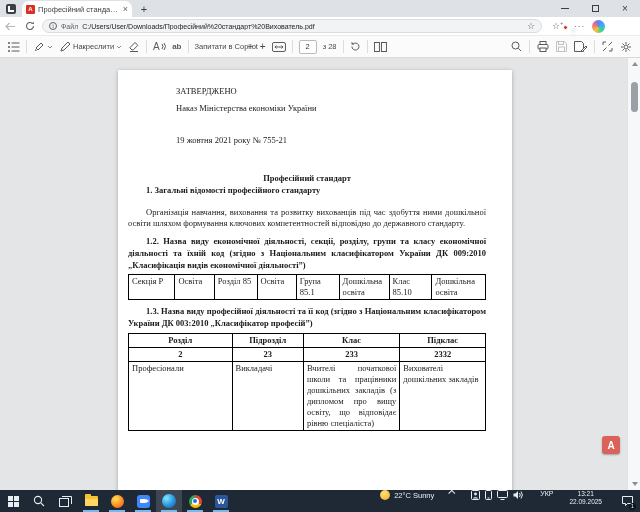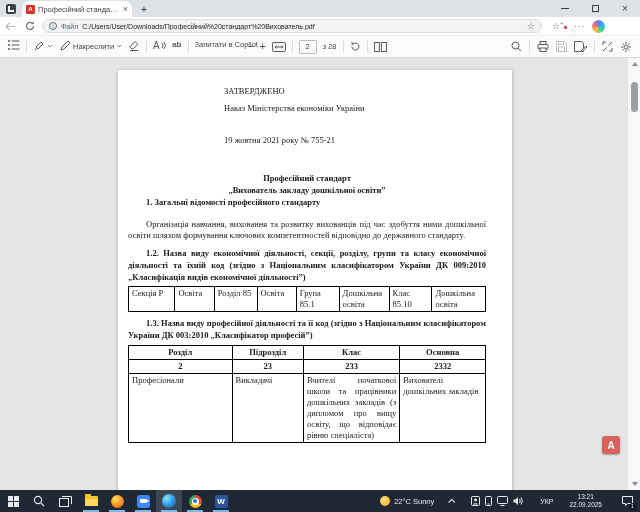--- a/index.html
+++ b/index.html
@@ -34,35 +34,35 @@
   .collections sup { font-size:5px; position:absolute; top:-1px; right:-3px; }
   .avatar { position:relative; width:13px; height:13px; border-radius:50%; background:#aeb3ba; overflow:hidden; }
   .avatar::before { content:""; position:absolute; left:4px; top:2px; width:5px; height:5px; border-radius:50%; background:#f1f3f4; }
   .avatar::after { content:""; position:absolute; left:2px; top:8px; width:9px; height:6px; border-radius:50%; background:#f1f3f4; }
   .avatar-dot { position:absolute; right:-1px; top:-1px; width:5px; height:5px; border-radius:50%; background:#d93025; border:1px solid #fff; z-index:2; }
   .more-dots { font-size:8px; color:#5f6368; letter-spacing:1px; }
   .copilot { width:13px; height:13px; border-radius:50%; background:conic-gradient(#6a7bf7,#32b3f5,#39d389,#f5c33b,#f2707b,#6a7bf7); }
 
   
   .pdfbar { position:absolute; left:0; top:35px; width:640px; height:23px; background:#fbfbfb; border-top:1px solid #ececec; border-bottom:1px solid #d9d9d9; display:flex; align-items:center; font-size:7.5px; color:#474747; }
-  .pb-group { display:flex; align-items:flex-start; gap:6px; }
+  .pb-group { display:flex; align-items:center; gap:6px; }
   .pb-left { margin-left:8px; }
   .pb-center { position:absolute; left:50%; transform:translateX(-52%); display:flex; align-items:center; gap:6px; }
   .pb-right { position:absolute; right:8px; display:flex; align-items:center; gap:7px; }
   .sep { width:1px; height:13px; background:#dcdcdc; }
   .pb-btn { display:flex; align-items:center; gap:2px; }
   .chev { width:6px; height:6px; display:block; }
   .page-box { width:18px; height:14px; border:1px solid #b9b9b9; border-radius:2px; background:#fff; font-size:7.5px; text-align:center; color:#333; font-family:"Liberation Sans",sans-serif; }
   .disabled { opacity:.35; }
   svg.ic { display:block; }
 
   
   .pdfarea { position:absolute; left:0; top:58px; width:640px; height:432px; background:#e4e5e7; overflow:hidden; }
   .page { position:absolute; left:118px; top:12px; width:394px; height:430px; background:#fff; box-shadow:0 1px 4px rgba(0,0,0,.28); padding:16px 26px 0 10px; font-family:"Liberation Serif",serif; font-size:8.5px; line-height:1.38; color:#1a1a1a; }
-  .approved { margin-left:96px; }
+  .approved { margin-left:48px; }
   .approved-l2 { margin-top:5px; }
   .approved-l3 { margin-top:21px; }
   .doc-title { text-align:center; font-weight:bold; margin-top:26px; line-height:1.4; }
   .h-sec { font-weight:bold; text-indent:18px; }
   .h-sub { font-weight:bold; text-indent:18px; margin-top:11px; }
   .para { text-align:justify; text-indent:18px; margin-top:10px; }
   .h-just { font-weight:bold; text-align:justify; text-indent:18px; margin-top:6px; }
   table.doc { border-collapse:collapse; width:100%; margin-top:3px; }
   table.doc td, table.doc th { border:1px solid #000; padding:1px 3px; vertical-align:top; font-size:8.5px; line-height:1.3; font-weight:normal; }
   td.b { font-weight:bold; }
@@ -93,21 +93,21 @@
   .folder::after { content:""; position:absolute; left:0; bottom:0; width:13px; height:7px; background:#fdd663; border-radius:0 0 1px 1px; }
   .ffx { width:13px; height:13px; border-radius:50%; background:radial-gradient(circle at 35% 30%, #ffd54d 10%, #ff9a2e 45%, #e85d1a 90%); }
   .zoomapp { width:13px; height:13px; border-radius:3px; background:#4087fc; display:flex; align-items:center; justify-content:center; }
   .zoomapp i { width:6px; height:4px; background:#fff; border-radius:1px; display:block; position:relative; }
   .zoomapp i::after { content:""; position:absolute; right:-3px; top:0; border-top:2px solid transparent; border-bottom:2px solid transparent; border-left:3px solid #fff; }
   .edge { width:14px; height:14px; border-radius:50%; background:radial-gradient(circle at 32% 30%, #7ce0ff 5%, #35a3e8 45%, #1b66b0 85%); }
   .chrome { position:relative; width:13px; height:13px; border-radius:50%; background:conic-gradient(#ea4335 0 33%, #fbbc05 33% 66%, #34a853 66% 100%); }
   .chrome::before { content:""; position:absolute; left:3px; top:3px; width:7px; height:7px; border-radius:50%; background:#fff; }
   .chrome::after { content:""; position:absolute; left:4.5px; top:4.5px; width:4px; height:4px; border-radius:50%; background:#1a73e8; }
   .word { width:13px; height:13px; border-radius:2px; background:#2b579a; color:#fff; font-size:8px; font-weight:bold; display:flex; align-items:center; justify-content:center; }
-  .tb-right { position:absolute; right:0; top:0; height:22px; display:flex; align-items:center; gap:16px; padding-right:4px; }
+  .tb-right { position:absolute; right:0; top:0; height:22px; display:flex; align-items:flex-start; gap:16px; padding-right:4px; }
   .weather { display:flex; align-items:center; gap:4px; font-size:7.5px; white-space:nowrap; }
   .sun { width:10px; height:10px; border-radius:50%; background:radial-gradient(circle at 40% 35%, #ffe27a, #f5a623); }
   .chev-up { width:5px; height:5px; border-left:1px solid #e8edf2; border-top:1px solid #e8edf2; transform:rotate(45deg) translateY(1px); }
   .tray { display:flex; align-items:center; gap:5px; }
   .lang { font-size:7px; }
   .clock { font-size:6.5px; line-height:1.25; text-align:center; white-space:nowrap; }
   .notif { position:relative; width:18px; height:22px; display:flex; align-items:center; justify-content:center; }
   .notif-badge { position:absolute; right:0px; bottom:2px; min-width:7px; height:7px; border-radius:4px; background:#0d151f; color:#fff; font-size:5px; line-height:7px; text-align:center; padding:0 1px; }
 </style>
 </head>
@@ -265,21 +265,20 @@
 
   <div class="pdfarea">
     <div class="page">
       <div class="approved">
         <div>ЗАТВЕРДЖЕНО</div>
         <div class="approved-l2">Наказ Міністерства економіки України</div>
         <div class="approved-l3">19 жовтня 2021 року № 755-21</div>
       </div>
       <div class="doc-title">
         <div>Професійний стандарт</div>
-        <div>„Вихователь закладу дошкільної освіти”</div>
       </div>
       <div class="h-sec">1. Загальні відомості професійного стандарту</div>
       <div class="para">Організація навчання, виховання та розвитку вихованців під час здобуття ними дошкільної освіти шляхом формування ключових компетентностей відповідно до державного стандарту.</div>
       <div class="h-just">1.2. Назва виду економічної діяльності, секції, розділу, групи та класу економічної діяльності та їхній код (згідно з Національним класифікатором України ДК 009:2010 „Класифікація видів економічної діяльності”)</div>
 
       <table class="doc">
         <tbody>
             <tr>
           <td class="b" style="width:13%">Секція Р</td>
           <td style="width:11%">Освіта</td>
@@ -294,21 +293,21 @@
         </table>
 
       <div class="h-just">1.3. Назва виду професійної діяльності та її код (згідно з Національним класифікатором України ДК 003:2010 „Класифікатор професій”)</div>
 
       <table class="doc">
         <tbody>
             <tr>
           <td class="ctr bold" style="width:29%">Розділ</td>
           <td class="ctr bold" style="width:20%">Підрозділ</td>
           <td class="ctr bold" style="width:27%">Клас</td>
-          <td class="ctr bold" style="width:24%">Основна</td>
+          <td class="ctr bold" style="width:24%">Підклас</td>
         </tr>
         <tr>
           <td class="ctr bold">2</td>
           <td class="ctr bold">23</td>
           <td class="ctr bold">233</td>
           <td class="ctr bold">2332</td>
         </tr>
         <tr>
           <td>Професіонали</td>
           <td>Викладачі</td>

